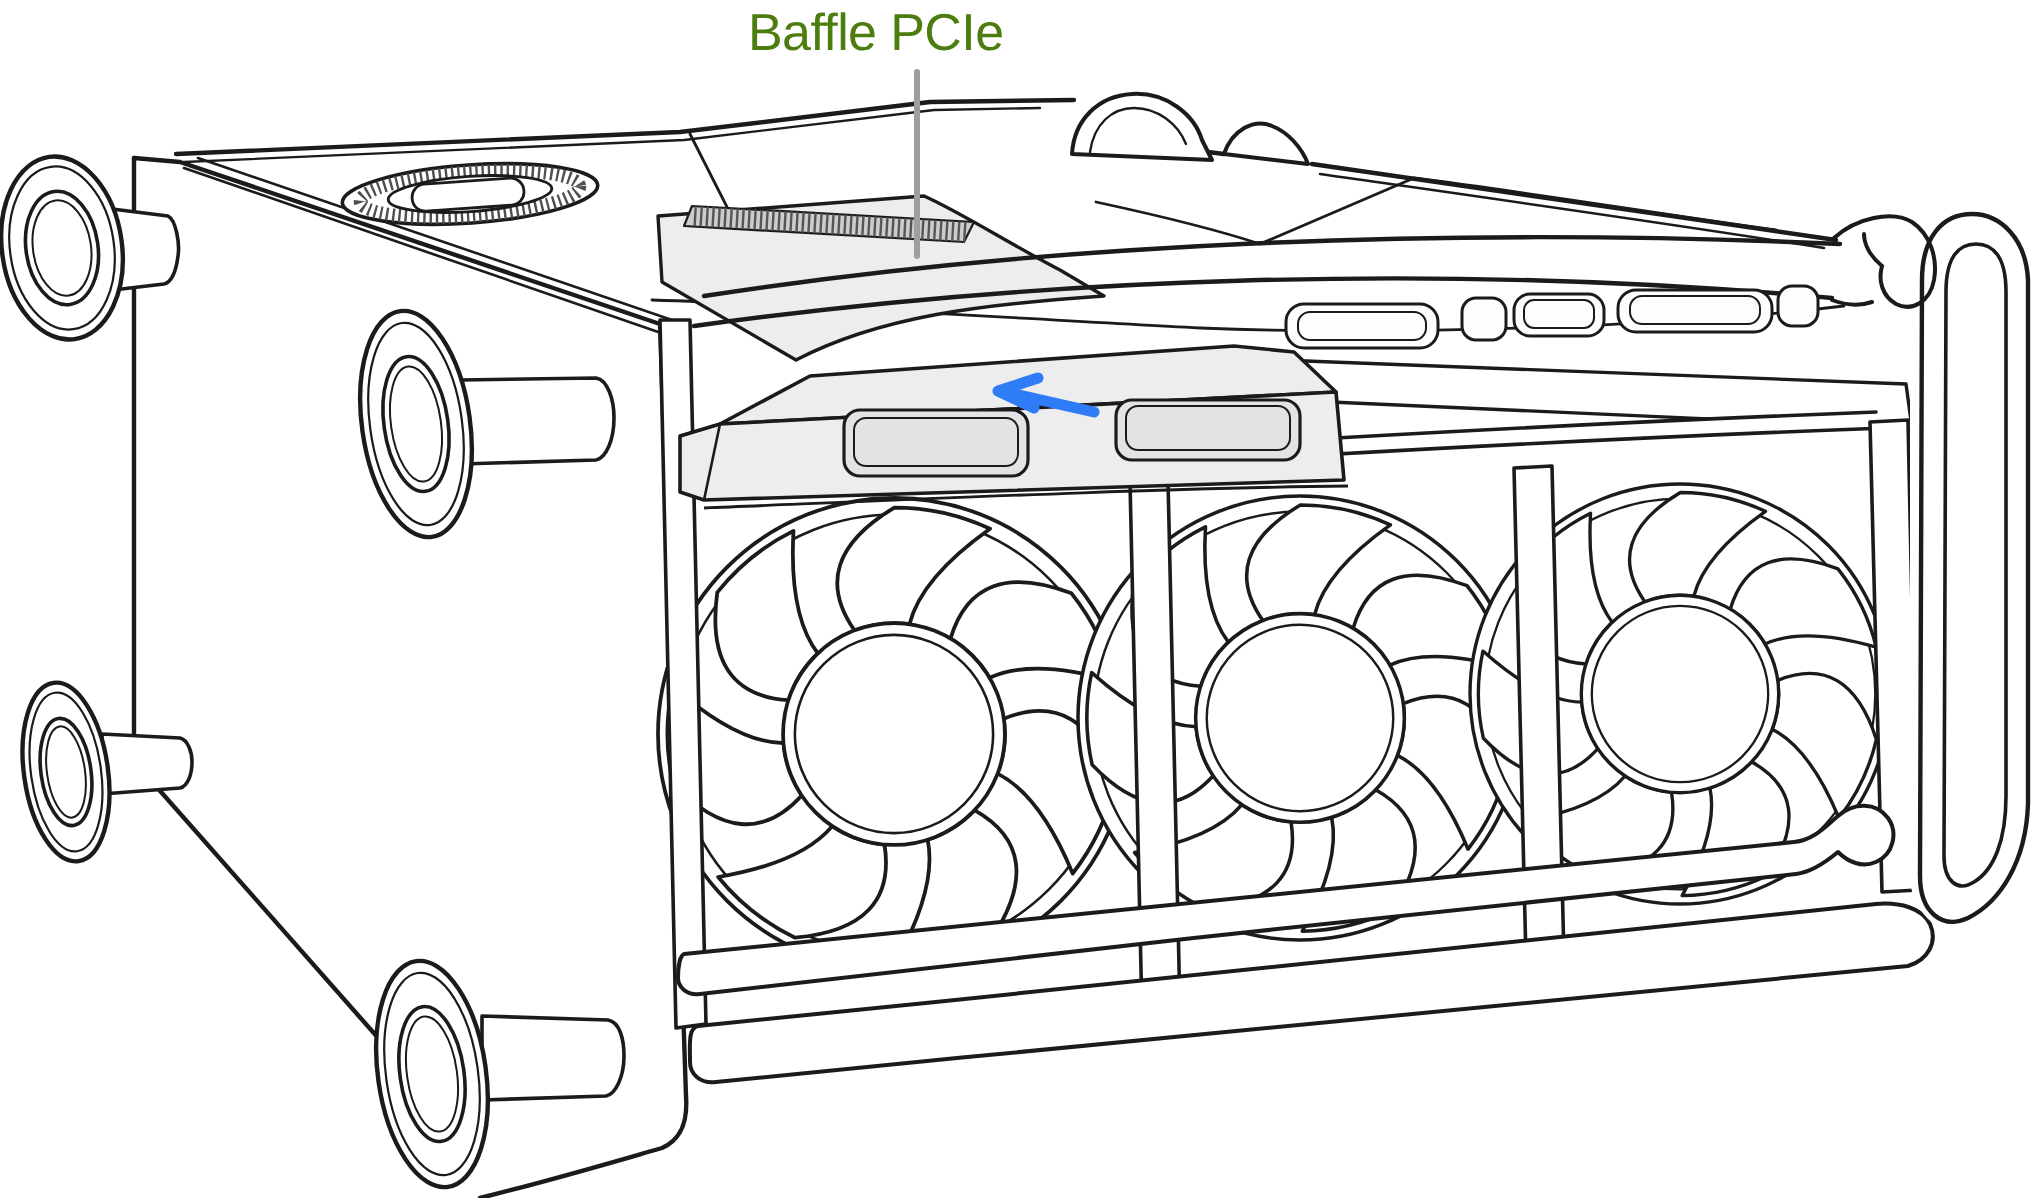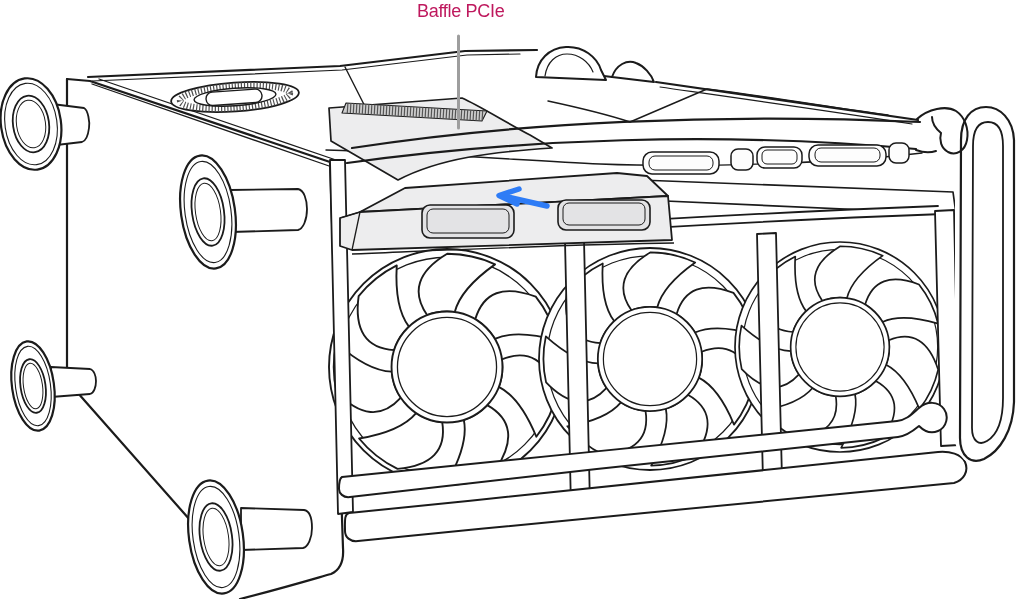--- a/index.html
+++ b/index.html
@@ -6,26 +6,25 @@
   .stage{
     position:relative;
     width:1019px;height:599px;
     background:#fff;
     font-family:"Liberation Sans", sans-serif;
     overflow:hidden;
   }
   .callout-label{
     position:absolute;
     left:374px;top:1px;
-    font-size:18px;
+    font-size:26px;
     letter-spacing:-0.3px;
-    color:#be185d;
+    color:#4d7c0f;
     white-space:nowrap;
     user-select:none;
-    margin-left:43px;
   }
   svg{position:absolute;left:0;top:0;}
 </style>
 </head>
 <body>
 
 <div class="stage">
 
   <svg width="1019" height="599" viewBox="0 0 1019 599">
     <defs>

